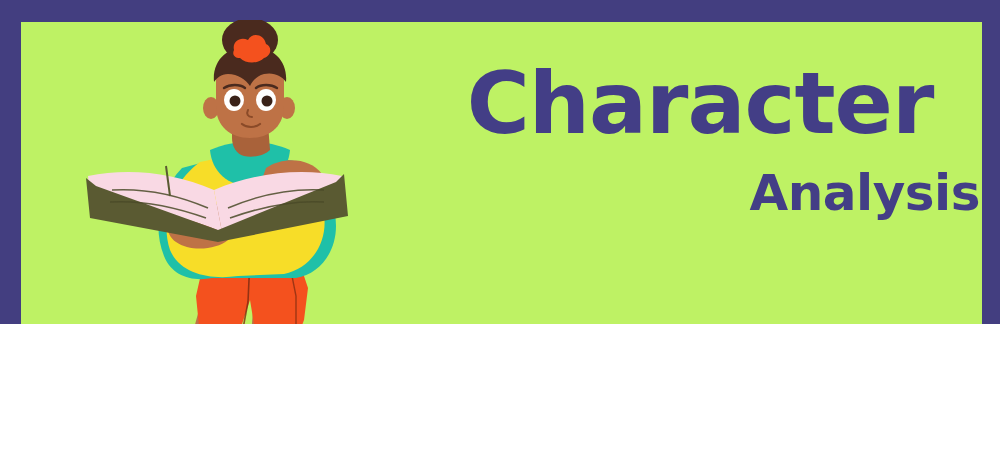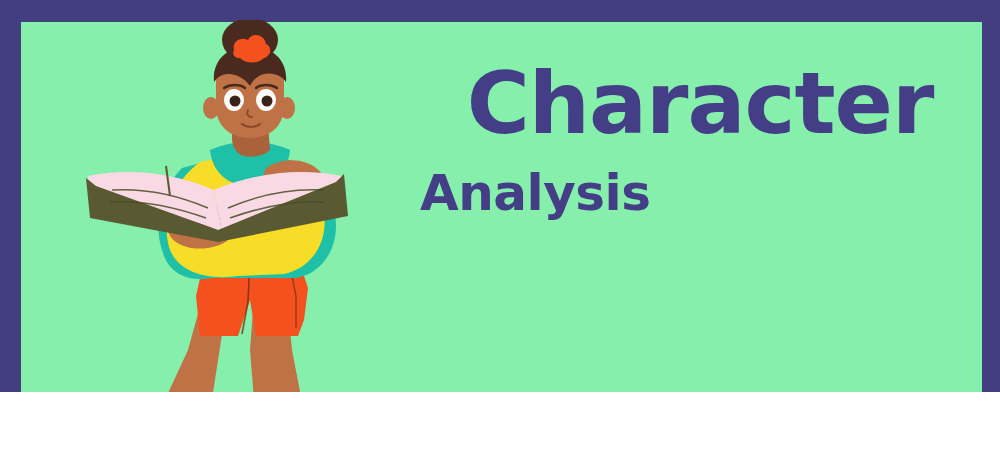--- a/index.html
+++ b/index.html
@@ -7,22 +7,22 @@
     padding: 0;
     background: #ffffff;
   }
   body {
     font-family: "Liberation Sans", sans-serif;
   }
 
   .slide {
     position: relative;
     width: 1000px;
-    height: 392px;
-    background: #86efac;
+    height: 324px;
+    background: #bef264;
     overflow: hidden;
     box-sizing: border-box;
     padding-left: 31px;
   }
 
   
   .frame-top {
     position: absolute;
     left: 0; top: 0;
     width: 1000px; height: 22px;
@@ -75,21 +75,21 @@
     font-size: 86px;
     line-height: 1;
     letter-spacing: -1px;
     white-space: nowrap;
   }
   .title-sub {
     position: absolute;
     left: 0;
     top: 168px;
     width: 560px;
-    text-align: left;
+    text-align: right;
     color: #433E86;
     font-family: "DejaVu Sans", sans-serif;
     font-weight: bold;
     font-size: 50px;
     line-height: 1;
     letter-spacing: -0.5px;
     white-space: nowrap;
   }
   .subtitle-ar {
     position: absolute;

